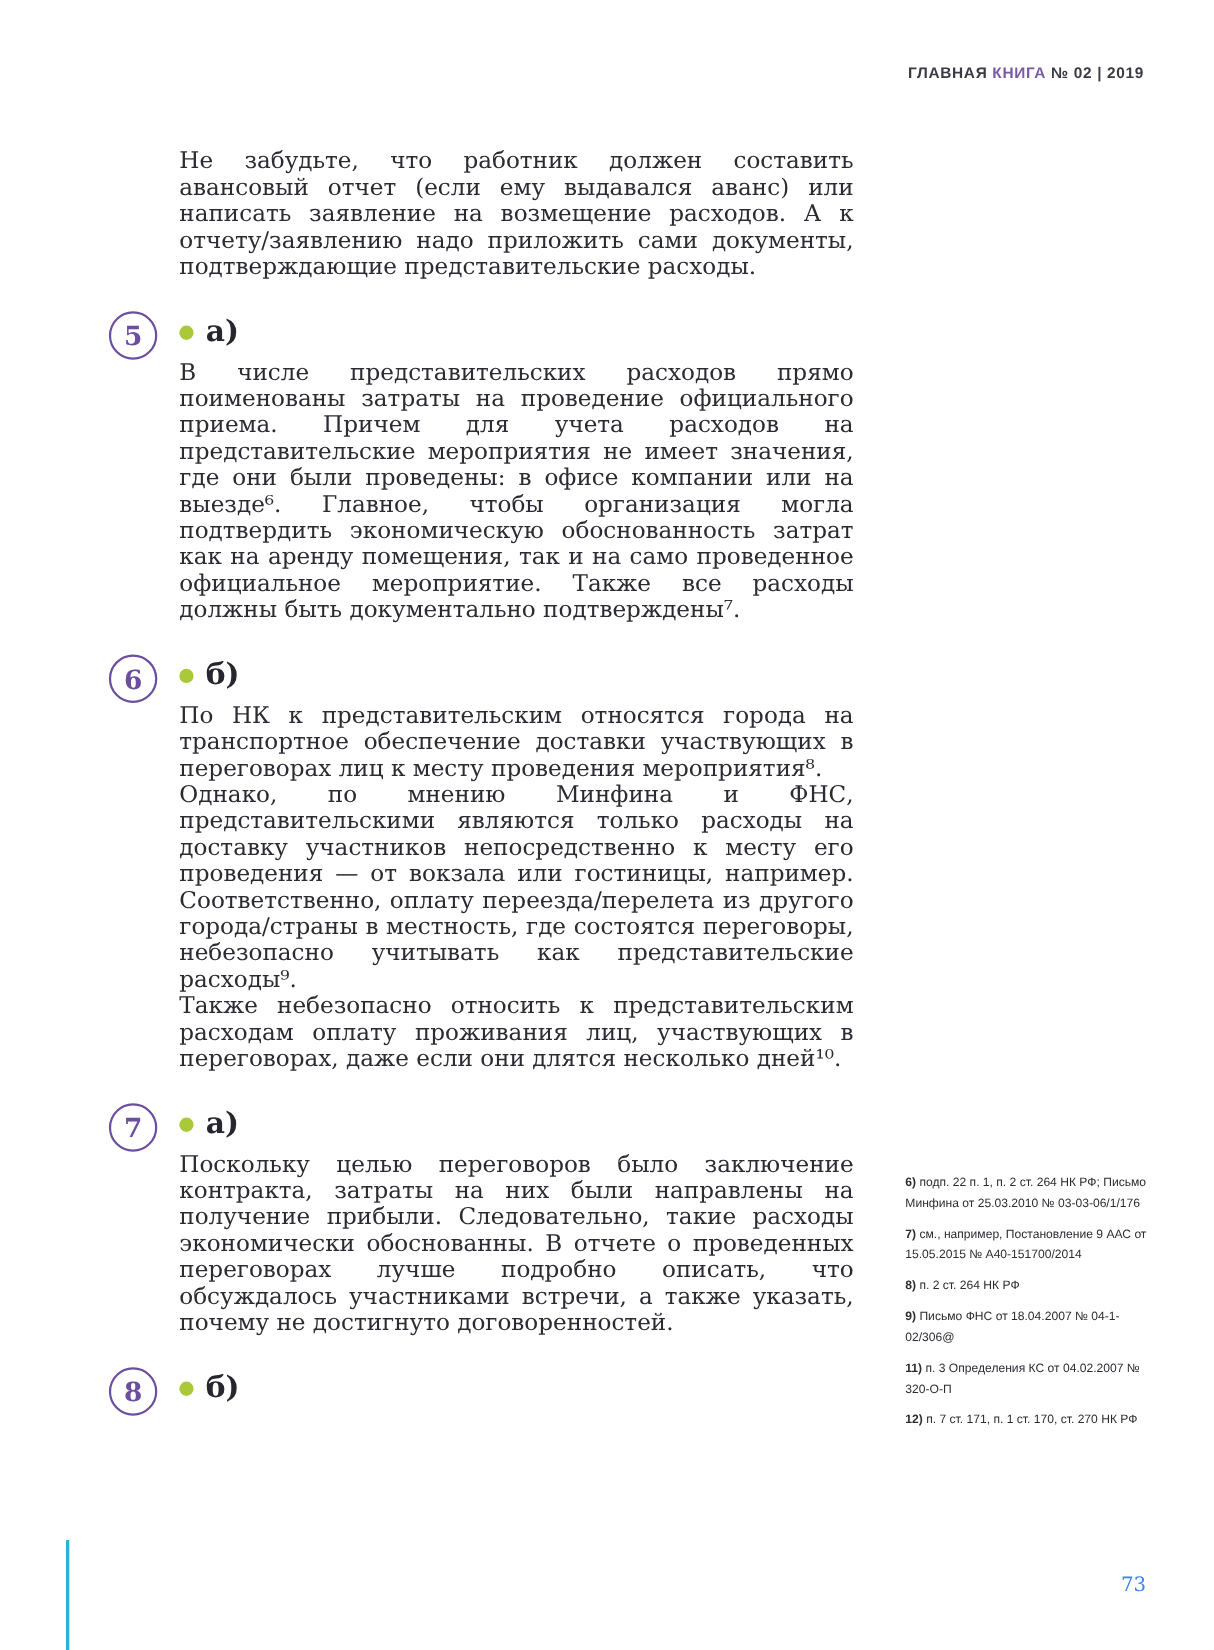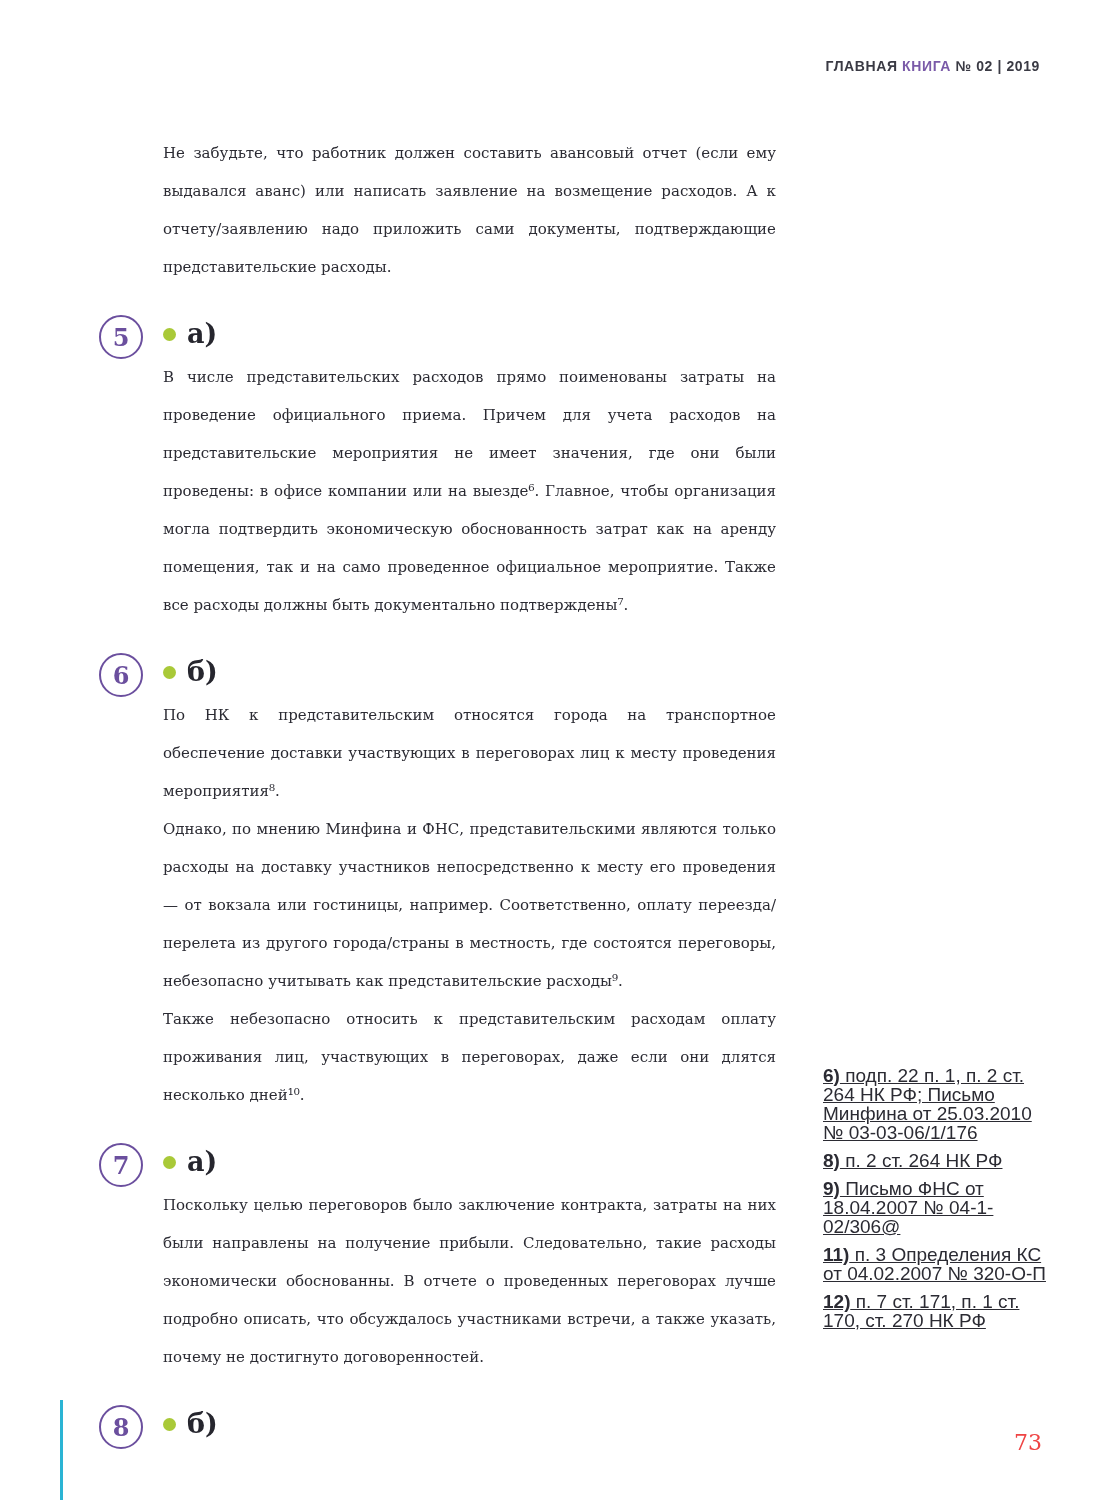--- a/index.html
+++ b/index.html
@@ -10,45 +10,45 @@
   
   .page-header{
     position:absolute;top:58px;right:64px;
     font-family:"Liberation Sans", sans-serif;font-weight:bold;
     font-size:14px;letter-spacing:0.6px;color:#3a3a44;white-space:nowrap;text-align:center;
   }
   .brand-purple{color:#7a5aa8;}
   
   .main-column{position:absolute;left:163px;top:134px;width:613px;}
   .intro p, .section p{
-    font-size:15px;line-height:38px;text-align:justify;margin:0;
+    font-size:21px;line-height:24px;text-align:justify;margin:0;
   }
   .section{position:relative;margin-top:33px;}
   .number-circle{
     position:absolute;left:-64px;top:-4px;width:40px;height:40px;
     border:2px solid #6b4f9e;border-radius:50%;
     display:flex;align-items:center;justify-content:center;
     font-size:24px;font-weight:bold;color:#6b4f9e;
     font-family:"DejaVu Serif", serif;background:#fff;
   }
   .section-heading{display:flex;align-items:center;gap:11px;margin:0 0 9px 0;}
   .bullet-dot{width:13px;height:13px;border-radius:50%;background:#a9c938;flex:0 0 auto;}
   .heading-label{font-size:27px;font-weight:bold;color:#26262e;line-height:30px;}
   
   .footnotes{
     position:absolute;left:823px;top:1066px;width:228px;
-    font-family:"Liberation Sans", sans-serif;font-size:19px;
-    line-height:19px;color:#2b2b33;text-decoration:underline;
+    font-family:"Liberation Sans", sans-serif;font-size:11px;
+    line-height:19px;color:#2b2b33;
   }
   .footnote{margin-bottom:9px;}
   .fn-num{font-weight:bold;}
   
   .page-number{
     position:absolute;top:1430px;right:62px;
-    font-size:22px;color:#ef4444;font-family:"DejaVu Serif", serif;
+    font-size:18px;color:#3b82f6;font-family:"DejaVu Serif", serif;
   }
   
   .edge-line{position:absolute;left:60px;top:1400px;width:3px;height:100px;background:#2ab4d4;}
 </style>
 </head>
 <body>
 
 <div class="page-header">
   <span>ГЛАВНАЯ </span><span class="brand-purple">КНИГА</span><span> № 02 | 2019</span>
 </div>
@@ -94,20 +94,21 @@
       <span class="bullet-dot"></span>
       <span class="heading-label">б)</span>
     </div>
 
   </div>
 
 </div>
 
 <div class="footnotes">
   <div class="footnote"><span class="fn-num">6)</span><span> подп. 22 п. 1, п. 2 ст. 264 НК РФ; Письмо Минфина от 25.03.2010 № 03-03-06/1/176</span></div>
+  <div class="footnote"><span class="fn-num">7)</span><span> см., например, Постановление 9 ААС от 15.05.2015 № А40-151700/2014</span></div>
   <div class="footnote"><span class="fn-num">8)</span><span> п. 2 ст. 264 НК РФ</span></div>
   <div class="footnote"><span class="fn-num">9)</span><span> Письмо ФНС от 18.04.2007 № 04-1-02/306@</span></div>
   <div class="footnote"><span class="fn-num">11)</span><span> п. 3 Определения КС от 04.02.2007 № 320-О-П</span></div>
   <div class="footnote"><span class="fn-num">12)</span><span> п. 7 ст. 171, п. 1 ст. 170, ст. 270 НК РФ</span></div>
 </div>
 
 <div class="edge-line"></div>
 
 <div class="page-number">73</div>
 

